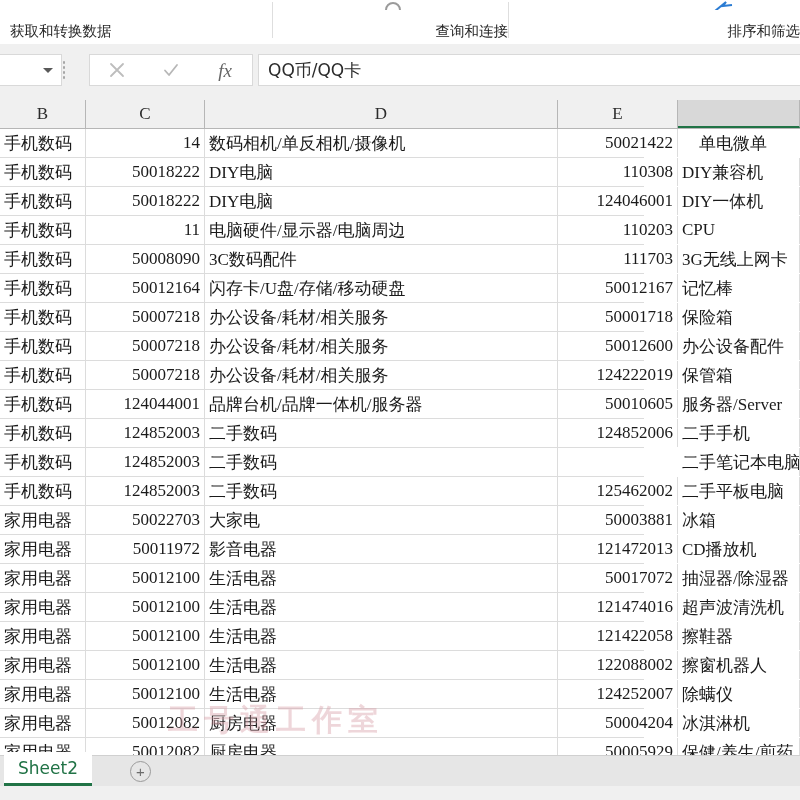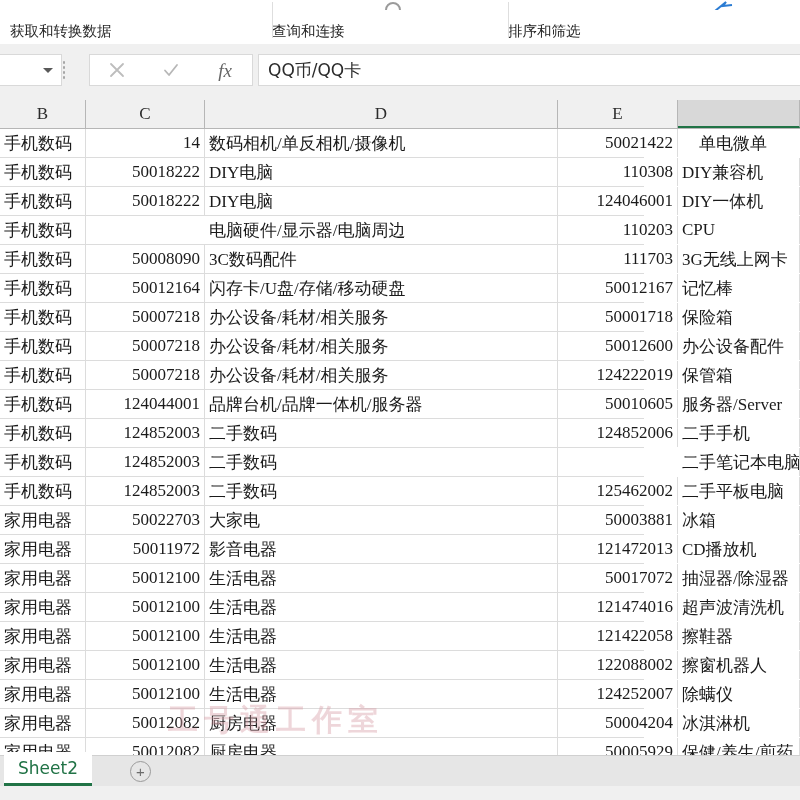--- a/index.html
+++ b/index.html
@@ -33,21 +33,21 @@
     left: 0; top: 0;
     width: 800px; height: 43px;
     display: flex;
     align-items: flex-end;
   }
   .rgroup {
     position: relative;
     height: 43px;
     display: flex;
     align-items: flex-end;
-    justify-content: flex-start;
+    justify-content: flex-end;
     box-sizing: border-box;
   }
   .rgroup .rlabel {
     font-size: 14.5px;
     color: #262626;
     line-height: 1;
     padding-bottom: 5px;
     white-space: nowrap;
   }
   .rgroup.g1 { width: 272px; justify-content: flex-start; padding-left: 10px; }
@@ -379,20 +379,21 @@
         </div>
         <div class="grow">
           <div class="gcell txt" style="left: 0px; width: 86px;">手机数码</div>
           <div class="gcell num" style="left: 86px; width: 119px;">50018222</div>
           <div class="gcell txt" style="left: 205px; width: 353px;">DIY电脑</div>
           <div class="gcell num" style="left: 558px; width: 120px;">124046001</div>
           <div class="gcell txt" style="left: 678px; width: 122px;">DIY一体机</div>
         </div>
         <div class="grow">
           <div class="gcell txt" style="left: 0px; width: 86px;">手机数码</div>
+          <div class="gcell num" style="left: 86px; width: 119px;">11</div>
           <div class="gcell txt" style="left: 205px; width: 353px;">电脑硬件/显示器/电脑周边</div>
           <div class="gcell num" style="left: 558px; width: 120px;">110203</div>
           <div class="gcell txt" style="left: 678px; width: 122px;">CPU</div>
         </div>
         <div class="grow">
           <div class="gcell txt" style="left: 0px; width: 86px;">手机数码</div>
           <div class="gcell num" style="left: 86px; width: 119px;">50008090</div>
           <div class="gcell txt" style="left: 205px; width: 353px;">3C数码配件</div>
           <div class="gcell num" style="left: 558px; width: 120px;">111703</div>
           <div class="gcell txt" style="left: 678px; width: 122px;">3G无线上网卡</div>

